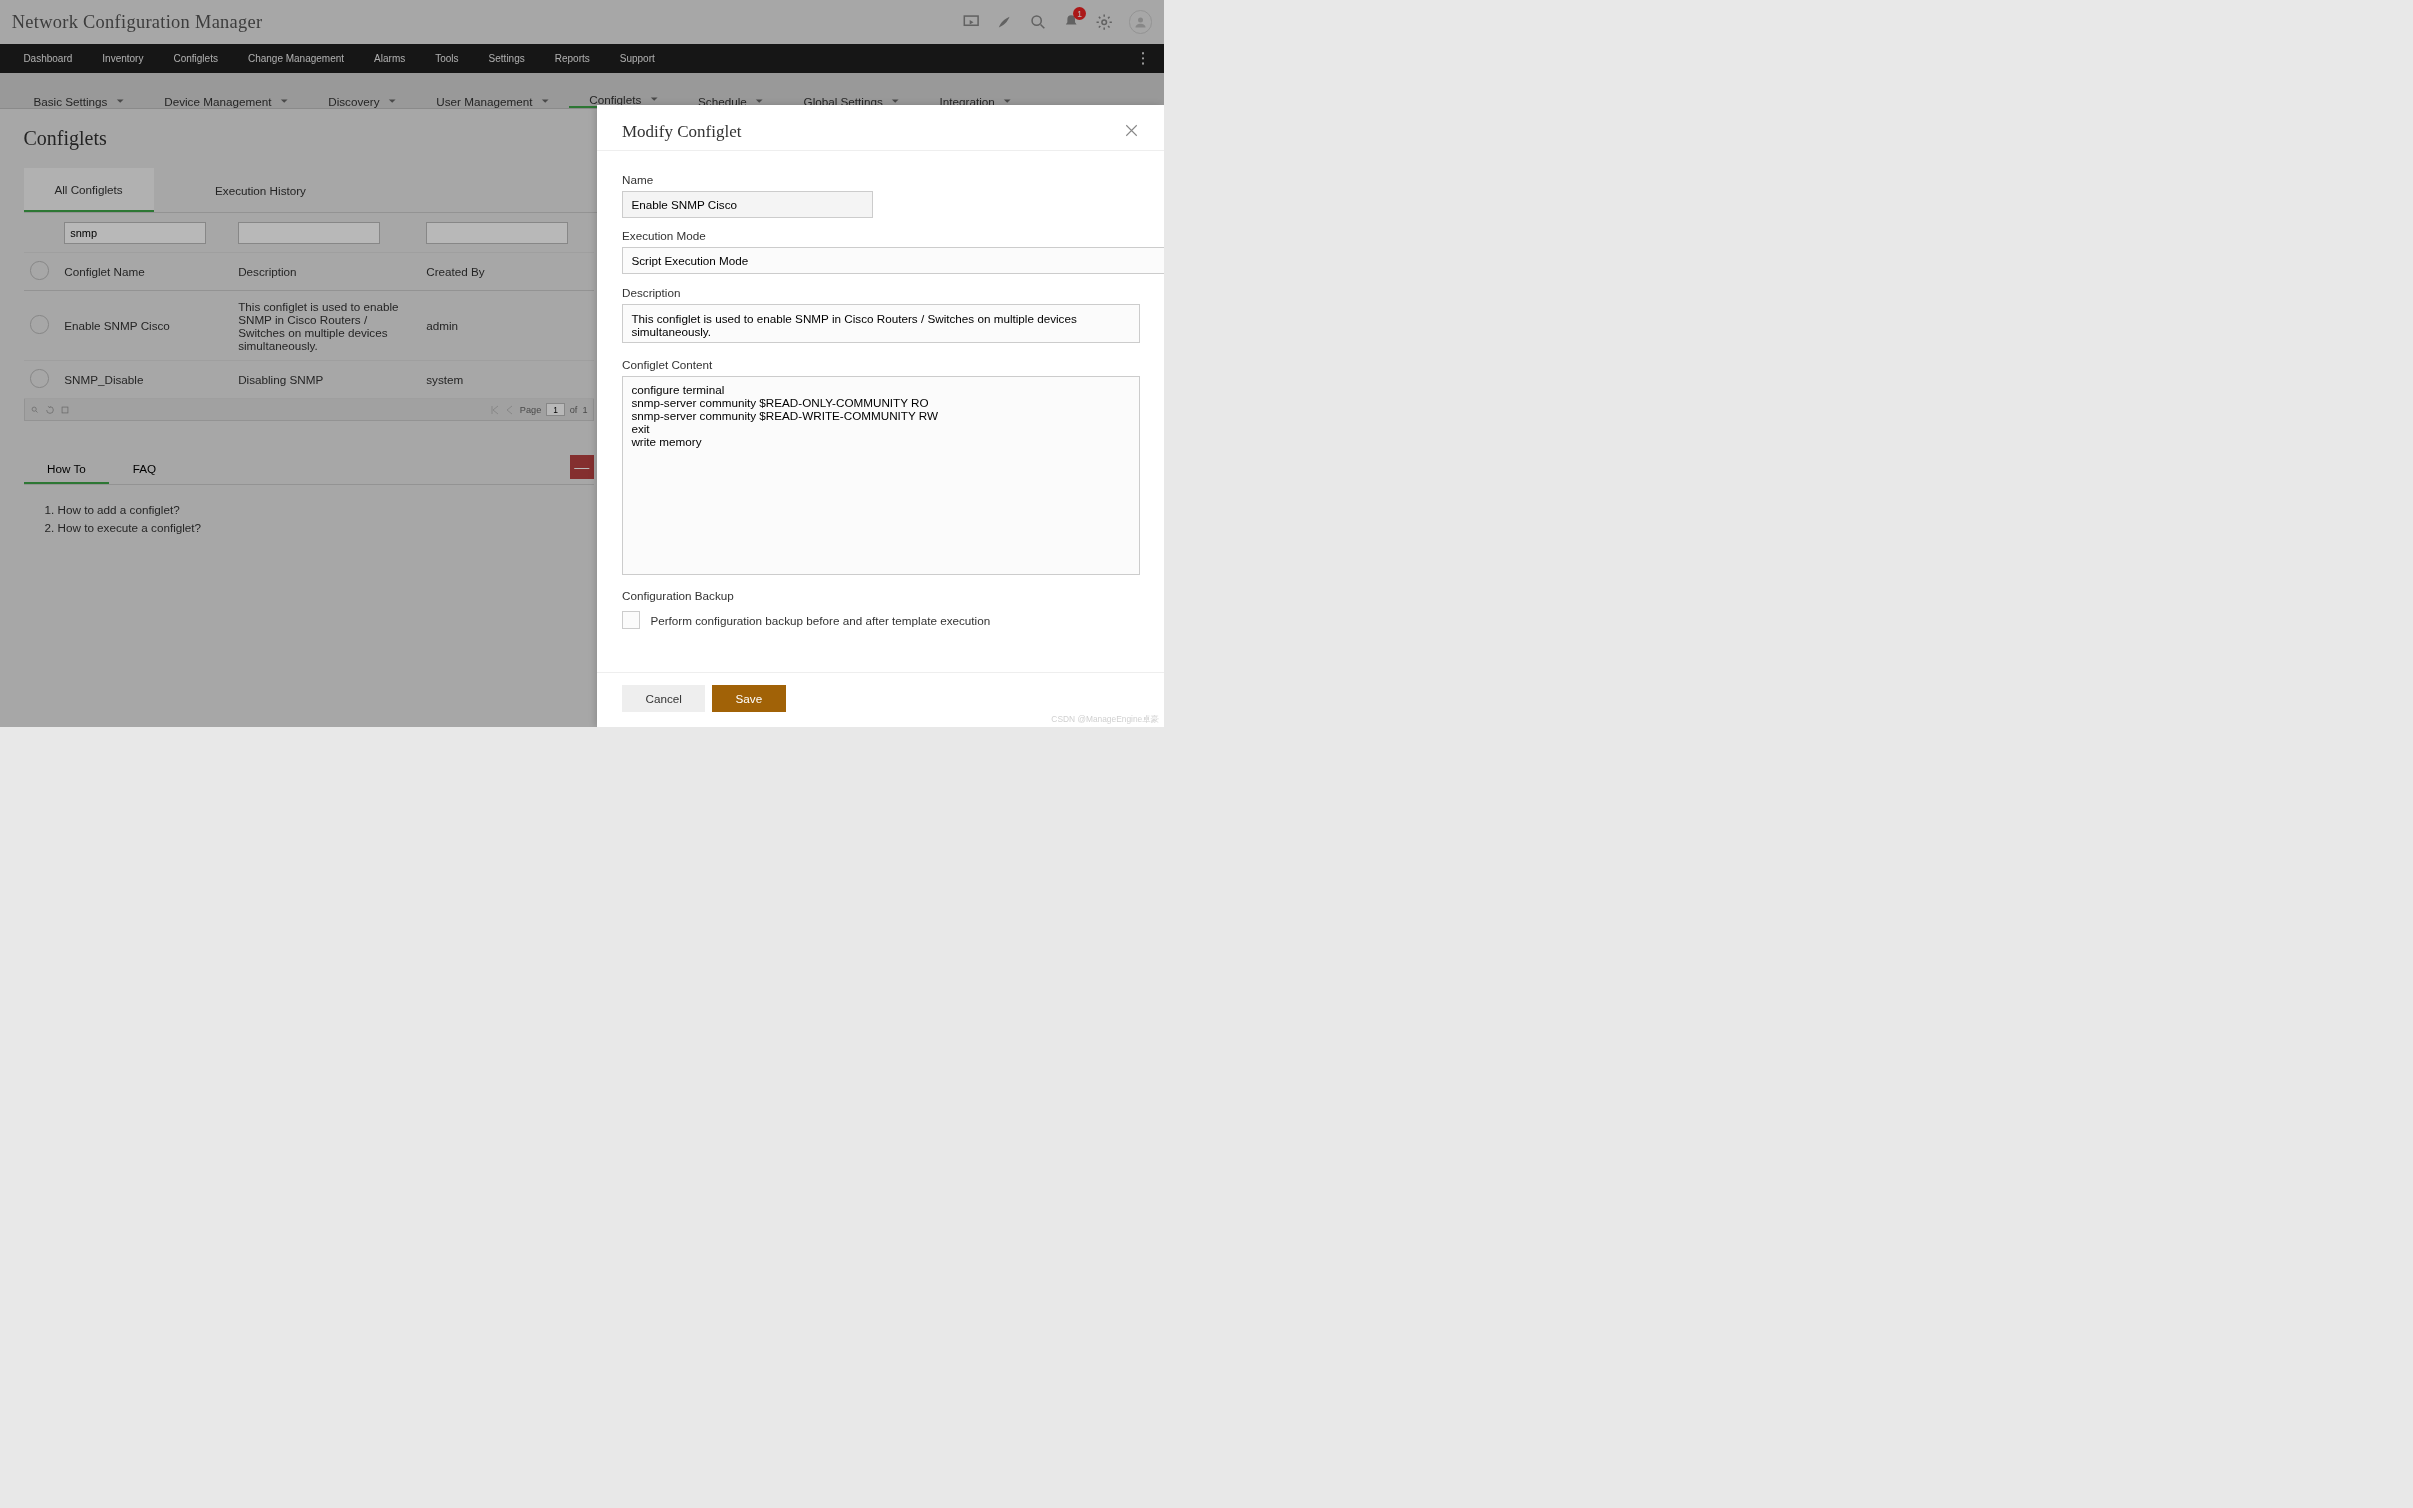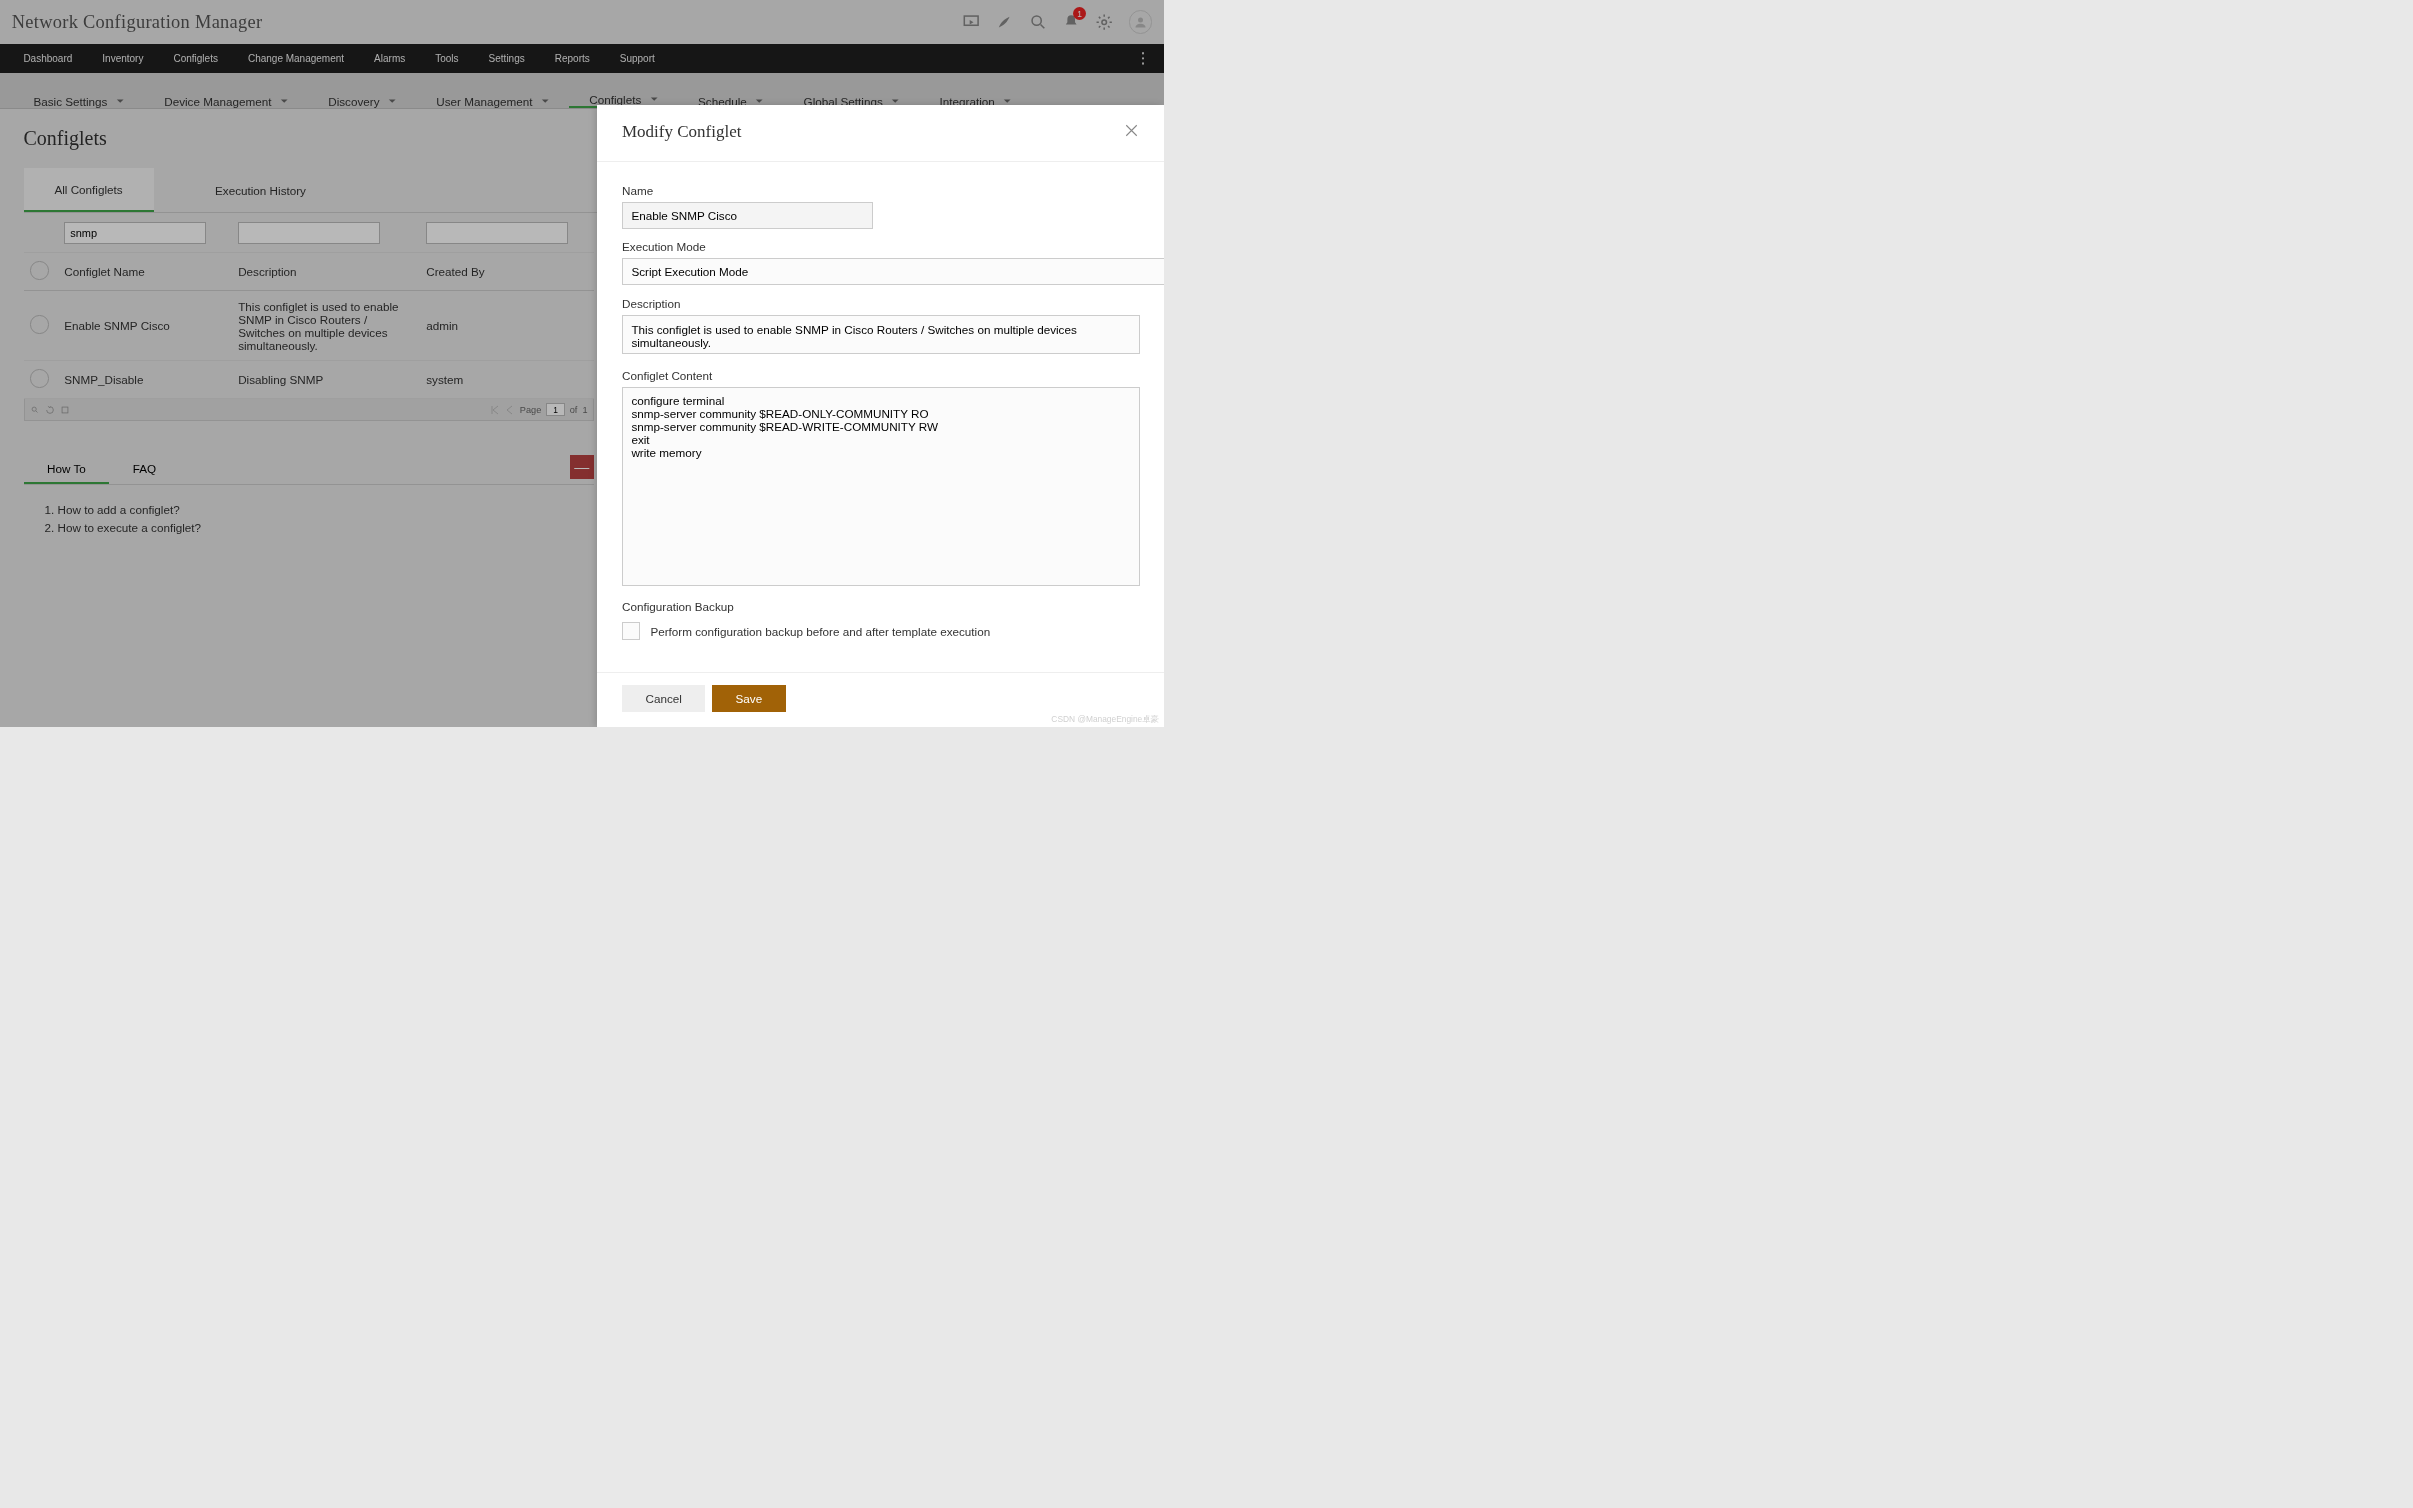--- a/index.html
+++ b/index.html
@@ -51,21 +51,21 @@
 .help-tabs .htab.active{ border-bottom:2.5px solid #3fa648; }
 .minus-btn{ position:absolute; right:0; top:0; width:23.5px; height:23.5px; background:#b84242; color:#fff; display:flex; align-items:center; justify-content:center; font-size:15px; cursor:pointer;}
 .help-list{ padding:13.4px 17px; font-size:11.7px; color:#333; }
 .help-list li{ margin:5px 0; list-style:decimal; margin-left:17px;}
 
 
 .overlay{ position:absolute; inset:0; background:rgba(0,0,0,0.28); }
 
 
 .panel{ position:absolute; top:105px; right:0; bottom:0; width:567px; background:#fff; box-shadow:-1.7px 0 6.7px rgba(0,0,0,0.15); display:flex; flex-direction:column; }
-.panel-head{ padding:17px 25px 19px; border-bottom:0.8px solid #eee; display:flex; align-items:center;justify-content:space-between; }
+.panel-head{ padding:17px 25px 8px; border-bottom:0.8px solid #eee; display:flex; align-items:center;justify-content:space-between; }
 .panel-title{ font-size:17px; color:#333; font-family:Georgia,serif;}
 .close-x{ margin-left:auto; cursor:pointer; }
 .close-x svg{ width:15px; height:15px; stroke:#888; stroke-width:1.5; fill:none;}
 .panel-body{ padding:10px 25px 6.7px; overflow:auto; flex:1; }
 .fld-label{ font-size:11.7px; color:#333; margin:11.7px 0 5px; }
 .fld-input{ width:251px; height:27px; border:0.8px solid #ccc; background:#f4f4f4; padding:0 8.4px; font-size:11.7px; }
 .fld-select{ width:574px; height:27px; border:0.8px solid #ccc; background:#fbfbfb; display:flex; align-items:center; padding:0 8.4px; font-size:11.7px; position:relative;}
 .fld-select .sel-caret{ position:absolute; right:0; top:0; width:25px; height:100%; border-left:0.8px solid #ccc; display:flex; align-items:center; justify-content:center;}
 .fld-textarea{ width:518px; border:0.8px solid #ccc; background:#fbfbfb; padding:6.7px 8.4px; font-size:11.7px; resize:none; font-family:inherit;}
 .desc-area{ height:39px; }

